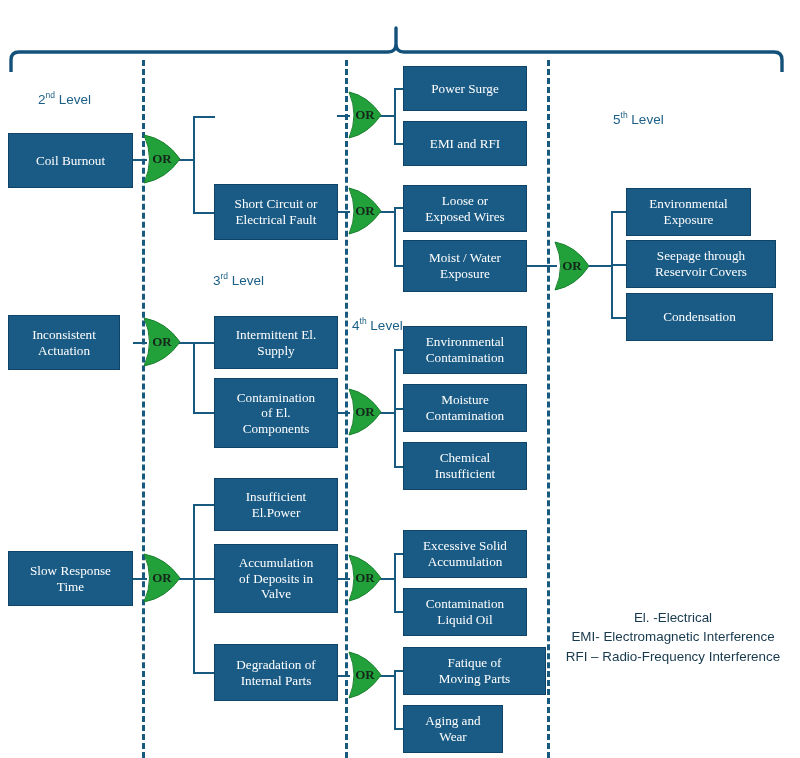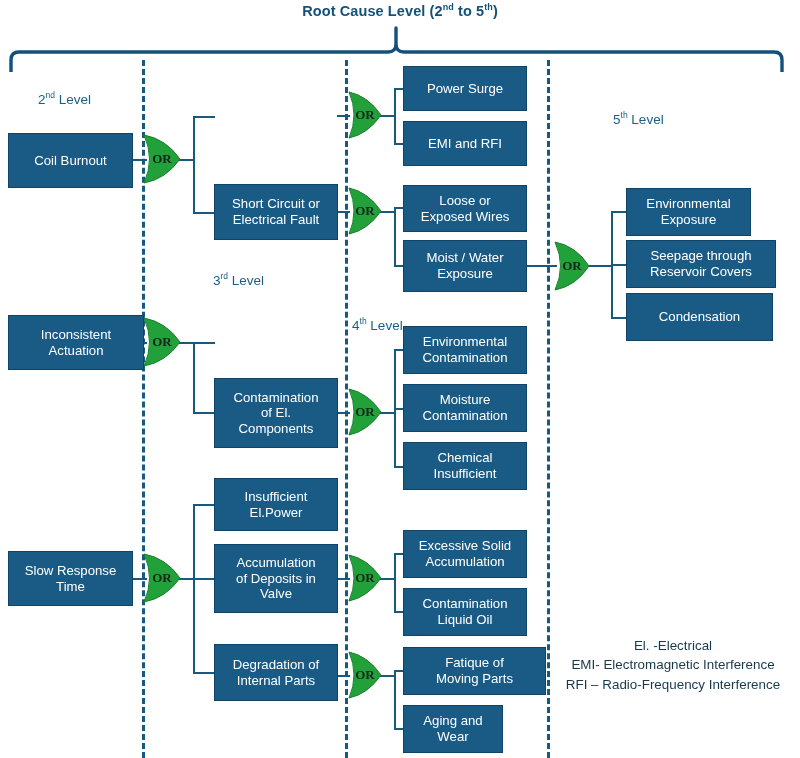--- a/index.html
+++ b/index.html
@@ -55,20 +55,21 @@
     color:#ffffff;
     font-size:13.2px;
     line-height:1.18;
     display:flex;
     align-items:center;
     justify-content:center;
     text-align:center;
     box-sizing:border-box;
     padding:16px 4px;
     white-space:pre-line;
+    font-family:Liberation Serif, serif;
   }
 
   
   .gate{position:absolute;}
   .gate svg{display:block; overflow:visible;}
   .gate .glabel{
     position:absolute;
     left:0; top:0; width:100%; height:100%;
     display:flex; align-items:center; justify-content:center;
     font-family:"Liberation Serif", serif;
@@ -91,23 +92,20 @@
     line-height:1.45;
     text-align:center;
     white-space:pre-line;
   }
 </style>
 </head>
 <body>
 
 <div id="canvas">
 
-  <div class="title">
-    <span>Root Cause Level (2</span><sup>nd</sup><span> to 5</span><sup>th</sup><span>)</span>
-  </div>
 
   <svg class="brace" viewBox="0 0 800 48">
     <path d="M11,48 L11,36 Q11,28 19,28 L388,28 Q396,28 396,20 L396,4 L396,20 Q396,28 404,28 L774,28 Q782,28 782,36 L782,48" fill="none" stroke="#14517a" stroke-width="3.4" stroke-linecap="round" stroke-linejoin="round"></path>
   </svg>
 
   <div class="vdash" style="left:142px;top:60px;height:698px;"></div>
   <div class="vdash" style="left:345px;top:60px;height:698px;"></div>
   <div class="vdash" style="left:547px;top:60px;height:698px;"></div>
 
   <div class="lvl" style="left:38px;top:73px;">
@@ -175,27 +173,29 @@
   <div class="conn hline" style="left:394px;top:553px;width:11px;"></div>
   <div class="conn hline" style="left:394px;top:611px;width:11px;"></div>
 
   <div class="conn hline" style="left:337px;top:675px;width:13px;"></div>
   <div class="conn hline" style="left:379px;top:675px;width:16px;"></div>
   <div class="conn vline" style="left:394px;top:670px;height:59px;"></div>
   <div class="conn hline" style="left:394px;top:670px;width:11px;"></div>
   <div class="conn hline" style="left:394px;top:728px;width:11px;"></div>
 
   <div class="box" style="left:8px;top:133px;width:125px;height:55px;text-align:right;">Coil Burnout</div>
-  <div class="box" style="left:8px;top:315px;width:136px;height:55px;">Inconsistent
+  <div class="box" style="left:8px;top:315px;width:112px;height:55px;">Inconsistent
 Actuation</div>
   <div class="box" style="left:8px;top:551px;width:125px;height:55px;">Slow Response
 Time</div>
 
   <div class="box" style="left:214px;top:184px;width:124px;height:56px;">Short Circuit or
 Electrical Fault</div>
+  <div class="box" style="left:214px;top:316px;width:124px;height:53px;">Intermittent El.
+Supply</div>
   <div class="box" style="left:214px;top:378px;width:124px;height:70px;">Contamination
 of El.
 Components</div>
   <div class="box" style="left:214px;top:478px;width:124px;height:53px;">Insufficient
 El.Power</div>
   <div class="box" style="left:214px;top:544px;width:124px;height:69px;">Accumulation
 of Deposits in
 Valve</div>
   <div class="box" style="left:214px;top:644px;width:124px;height:57px;">Degradation of
 Internal Parts</div>
@@ -277,17 +277,17 @@
     <div class="glabel">OR</div>
   </div>
 
   <div class="gate" style="left:553px;top:240px;width:38px;height:52px;">
     <svg width="38" height="52" viewBox="0 0 38 52">
         <path d="M2,2 Q13,26 2,50 Q23,46 36,26 Q23,6 2,2 Z" fill="#22a03a" stroke="#1a7f2e" stroke-width="1"></path>
       </svg>
     <div class="glabel">OR</div>
   </div>
 
-  <div class="legend" style="left:548px;top:608px;width:250px;margin-top:28px;">El. -Electrical
+  <div class="legend" style="left:548px;top:608px;width:250px;">El. -Electrical
 EMI- Electromagnetic Interference
 RFI – Radio-Frequency Interference</div>
 
 </div>
 
 </body></html>

